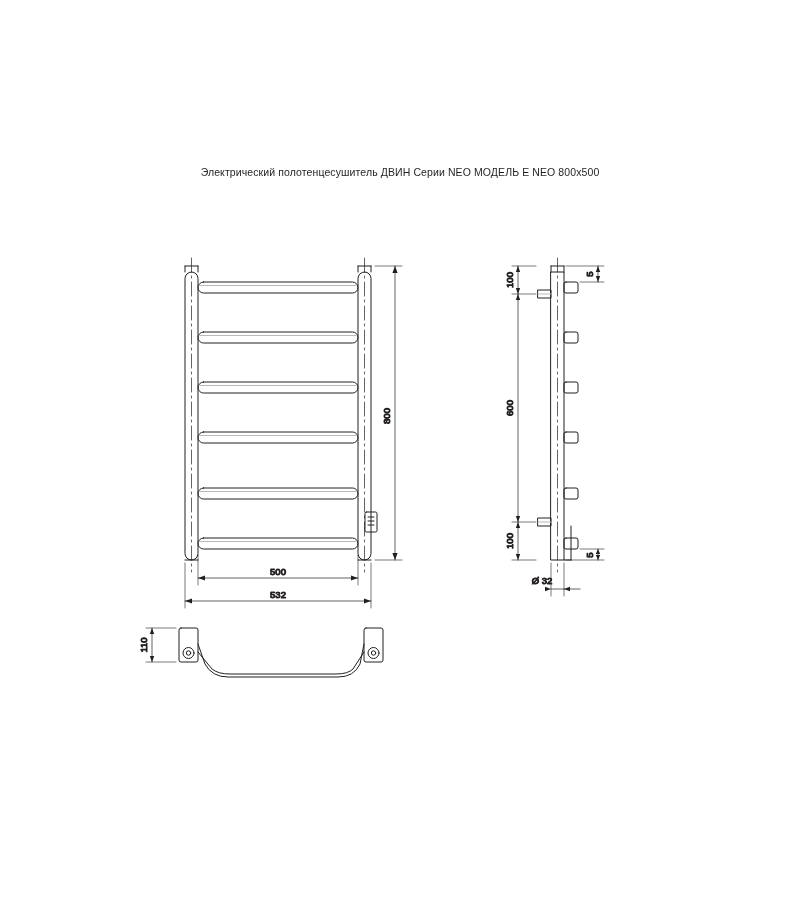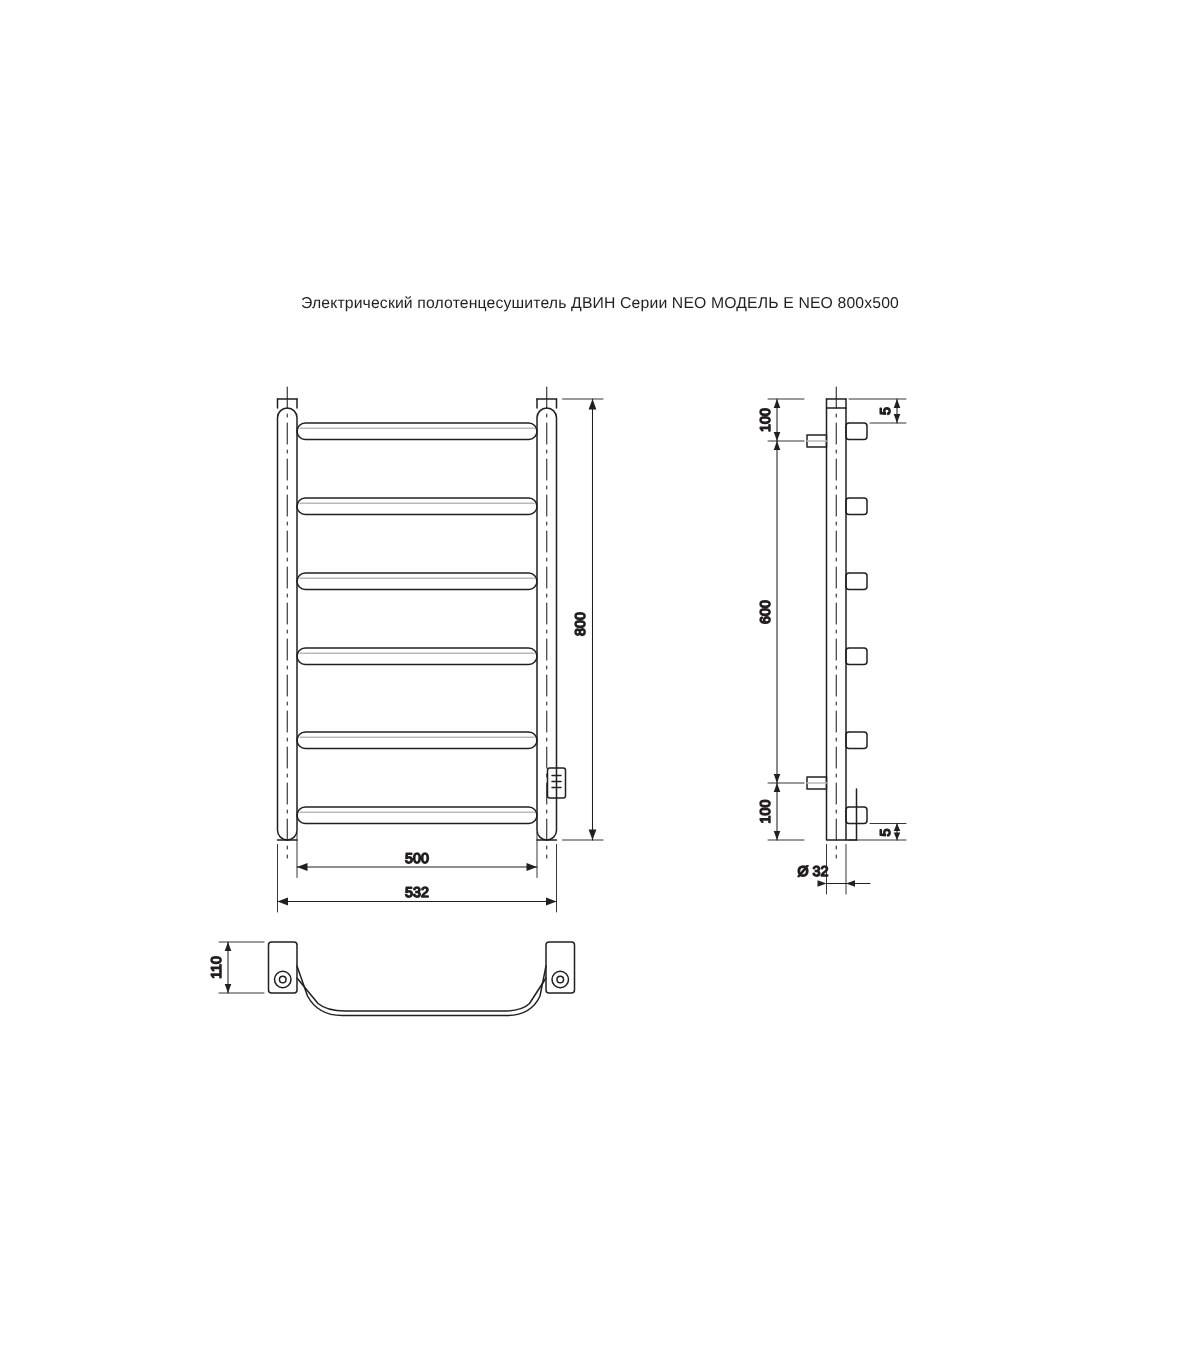--- a/index.html
+++ b/index.html
@@ -17,21 +17,21 @@
   }
   #sheet {
     position: absolute;
     left: 0; top: 0;
     width: 800px;
     height: 900px;
   }
   #title {
     position: absolute;
     left: 0;
-    top: 196px;
+    top: 166px;
     width: 800px;
     text-align: center;
     font-size: 10.5px;
     letter-spacing: 0.1px;
     color: #231f20;
     white-space: nowrap;
   }
   svg { display: block; }
   .dimtxt {
     font-family: "Liberation Sans", sans-serif;

